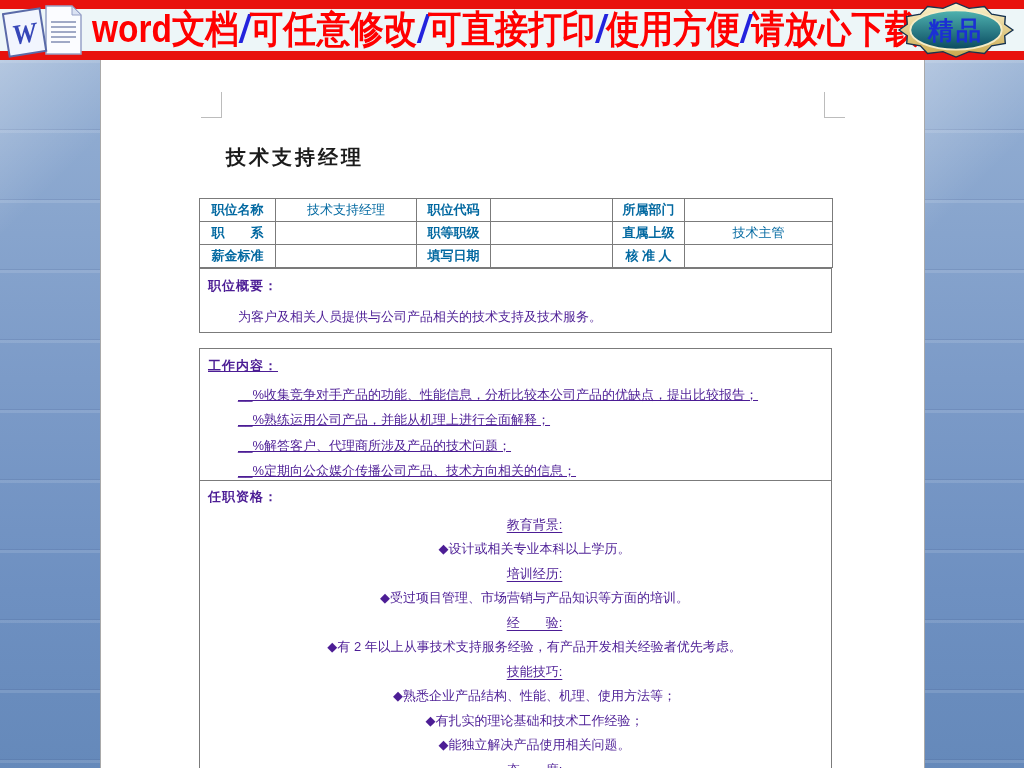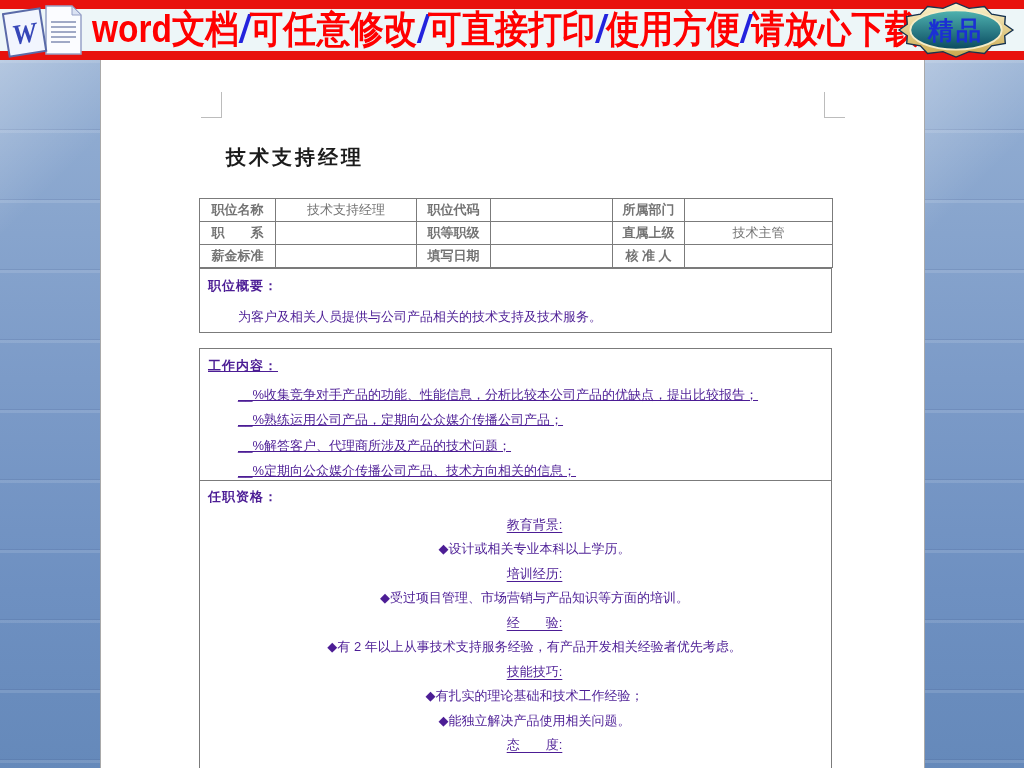--- a/index.html
+++ b/index.html
@@ -36,21 +36,21 @@
   .crop { position:absolute; width:21px; height:26px; }
   .crop-left  { left:201px; top:92px; border-right:1px solid #bcbcbc; border-bottom:1px solid #bcbcbc; }
   .crop-right { left:824px; top:92px; border-left:1px solid #bcbcbc;  border-bottom:1px solid #bcbcbc; }
 
   
   .doc-title { position:absolute; left:226px; top:144px; font-size:20px; font-weight:bold;
     color:#1b1b1b; letter-spacing:3px; }
 
   table.info-table { position:absolute; left:199px; top:198px; width:633px;
     border-collapse:collapse; table-layout:fixed; }
-  table.info-table td { border:1px solid #7b7b7b; height:23px; font-size:13px; color:#737373;
+  table.info-table td { border:1px solid #7b7b7b; height:23px; font-size:13px; color:#0369a1;
     text-align:center; vertical-align:middle; overflow:hidden; white-space:nowrap; }
   table.info-table td.lbl { font-weight:bold; }
 
   .sec { position:absolute; left:199px; width:633px; border:1px solid #7b7b7b; background:#fff;
     color:#4c1d95; font-size:13px; }
   .sec-1 { top:268px; height:65px;  }
   .sec-2 { top:348px; height:149px;text-decoration:underline; }
   .sec-3 { top:480px; height:300px; }
   .sec-heading { font-weight:bold; padding:8px 0 0 8px; letter-spacing:1px; }
   .sec-1 .sec-line { margin:13px 0 0 38px; }
@@ -154,33 +154,34 @@
     </table>
 
   <div class="sec sec-1">
     <div class="sec-heading">职位概要：</div>
     <div class="sec-line">为客户及相关人员提供与公司产品相关的技术支持及技术服务。</div>
   </div>
 
   <div class="sec sec-2">
     <div class="sec-heading">工作内容：</div>
     <div class="sec-line">__%收集竞争对手产品的功能、性能信息，分析比较本公司产品的优缺点，提出比较报告；</div>
-    <div class="sec-line">__%熟练运用公司产品，定期向公众媒介传播公司产品；</div>
+    <div class="sec-line">__%熟练运用公司产品，并能从机理上进行全面解释；</div>
     <div class="sec-line">__%解答客户、代理商所涉及产品的技术问题；</div>
     <div class="sec-line">__%定期向公众媒介传播公司产品、技术方向相关的信息；</div>
     <div class="sec-line">__%为产品提供现场技术支持。</div>
   </div>
 
   <div class="sec sec-3">
     <div class="sec-heading">任职资格：</div>
     <div class="sec-line sec-sub">教育背景:</div>
     <div class="sec-line">◆设计或相关专业本科以上学历。</div>
     <div class="sec-line sec-sub">培训经历:</div>
     <div class="sec-line">◆受过项目管理、市场营销与产品知识等方面的培训。</div>
     <div class="sec-line sec-sub">经　　验:</div>
     <div class="sec-line">◆有 2 年以上从事技术支持服务经验，有产品开发相关经验者优先考虑。</div>
     <div class="sec-line sec-sub">技能技巧:</div>
+    <div class="sec-line">◆熟悉企业产品结构、性能、机理、使用方法等；</div>
     <div class="sec-line">◆有扎实的理论基础和技术工作经验；</div>
     <div class="sec-line">◆能独立解决产品使用相关问题。</div>
     <div class="sec-line sec-sub">态　　度:</div>
   </div>
 
 </div>
 
 </body></html>

